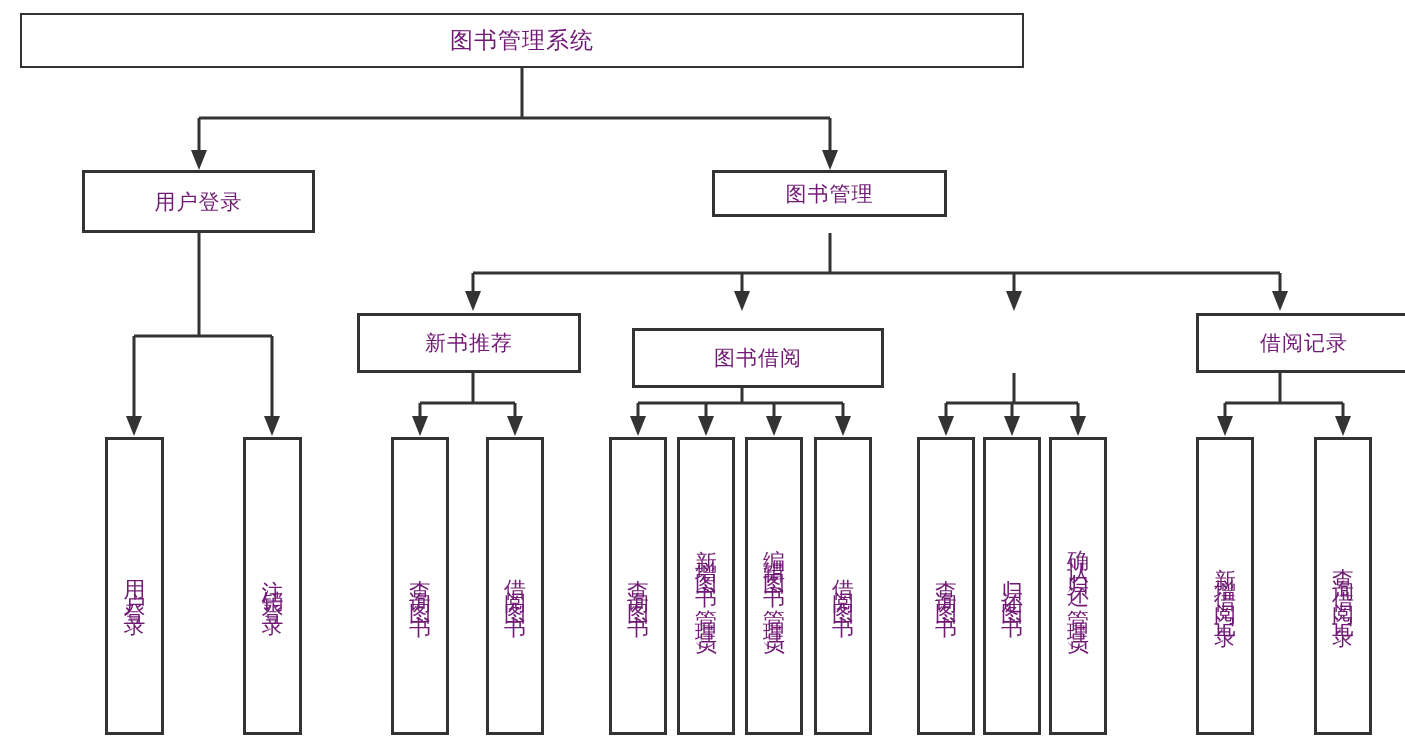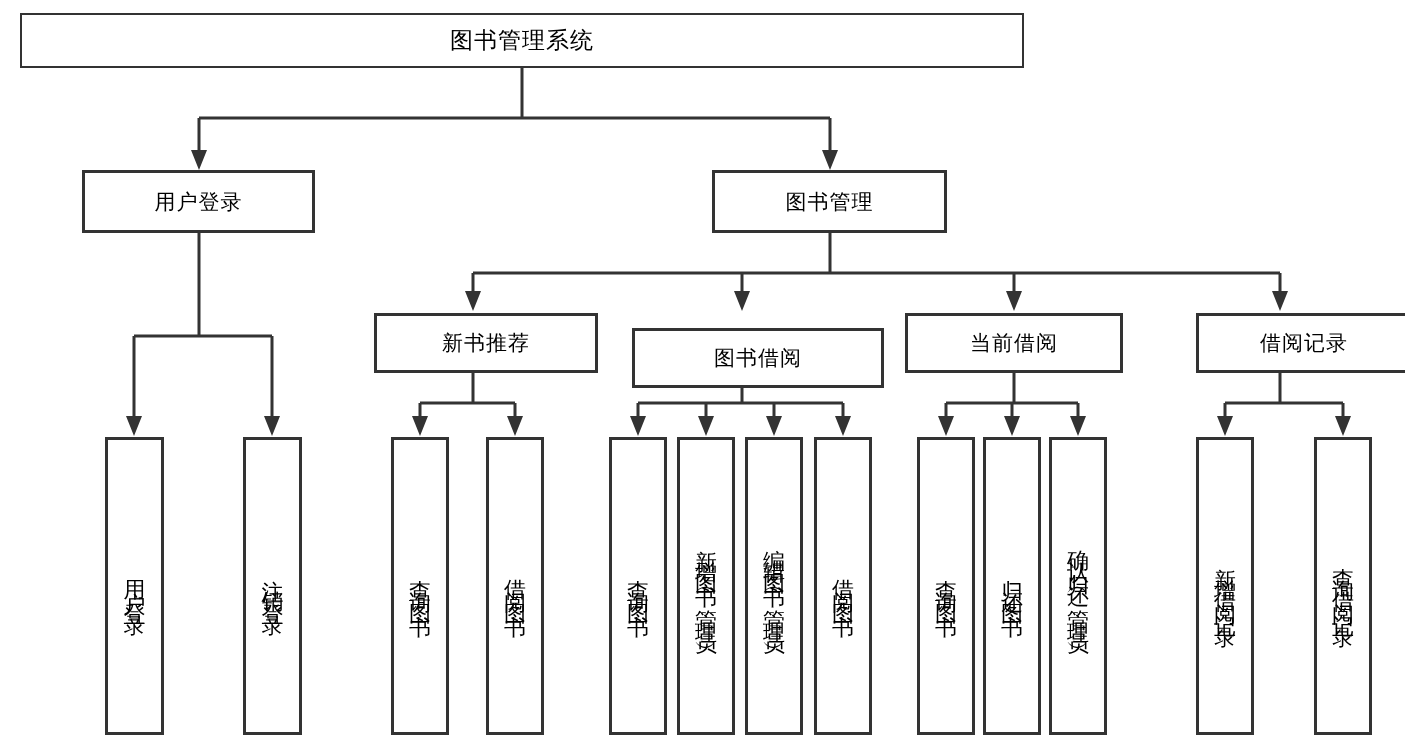--- a/index.html
+++ b/index.html
@@ -22,21 +22,21 @@
     z-index: 1;
   }
   .node {
     position: absolute;
     box-sizing: border-box;
     border: 3px solid #333333;
     background: #ffffff;
     display: flex;
     align-items: center;
     justify-content: center;
-    color: #000000;
+    color: #701a75;
     z-index: 2;
   }
   .node.root {
     border-width: 2.5px;
     font-size: 23px;
     letter-spacing: 1px;
   }
   .node.branch {
     font-size: 21px;
     letter-spacing: 1px;
@@ -95,25 +95,24 @@
       M1004,416 L1020,416 L1012,436 Z
       M1070,416 L1086,416 L1078,436 Z
       M1217,416 L1233,416 L1225,436 Z
       M1335,416 L1351,416 L1343,436 Z
     "></path>
   </svg>
 
   <div class="node root" style="left:20px; top:13px; width:1004px; height:55px;">图书管理系统</div>
 
   <div class="node branch" style="left:82px; top:170px; width:233px; height:63px;">用户登录</div>
-  <div class="node branch" style="left:712px; top:170px; width:235px; height:63px;">图书管理</div>
+  <div class="node branch" style="left:712px; top:170px; width:235px; height:47px;">图书管理</div>
 
-  <div class="node branch" style="left:374px; top:313px; width:224px; height:60px;">新书推荐</div>
+  <div class="node branch" style="left:357px; top:313px; width:224px; height:60px;">新书推荐</div>
   <div class="node branch" style="left:632px; top:328px; width:252px; height:60px;">图书借阅</div>
-  <div class="node branch" style="left:905px; top:313px; width:218px; height:60px;">当前借阅</div>
   <div class="node branch" style="left:1172px; top:313px; width:216px; height:60px;margin-left:24px;">借阅记录</div>
 
   <div class="node leaf" style="left:105px; top:437px; width:59px; height:298px;">用户登录</div>
   <div class="node leaf" style="left:243px; top:437px; width:59px; height:298px;">注销登录</div>
 
   <div class="node leaf" style="left:391px; top:437px; width:58px; height:298px;">查询图书</div>
   <div class="node leaf" style="left:486px; top:437px; width:58px; height:298px;">借阅图书</div>
 
   <div class="node leaf" style="left:609px; top:437px; width:58px; height:298px;">查询图书</div>
   <div class="node leaf" style="left:677px; top:437px; width:58px; height:298px;">新增图书（管理员）</div>

